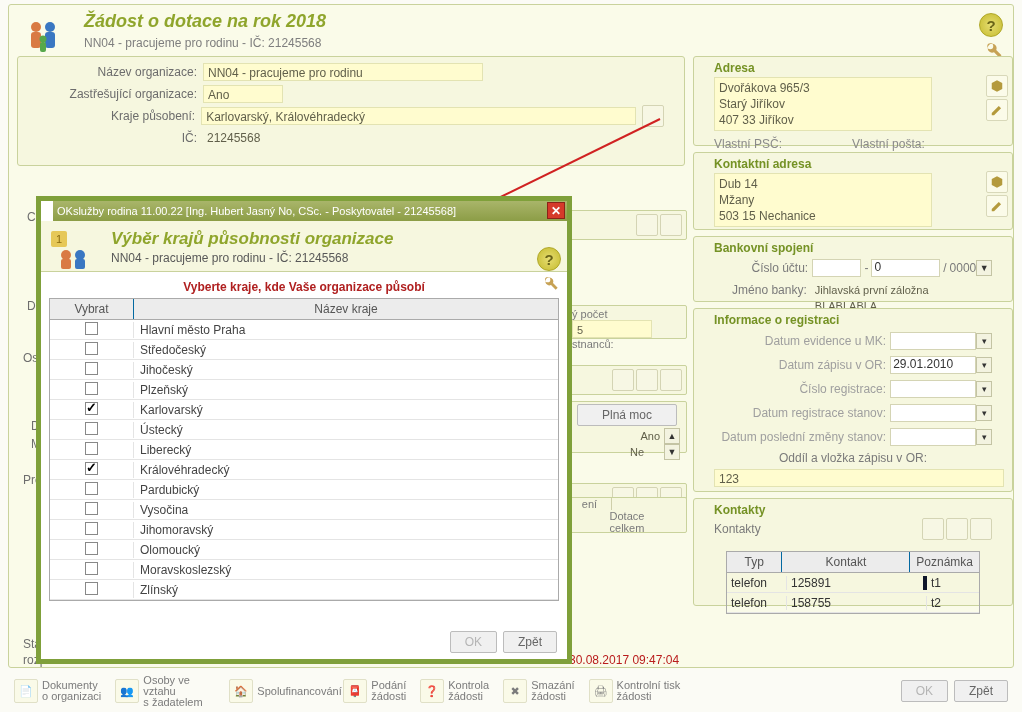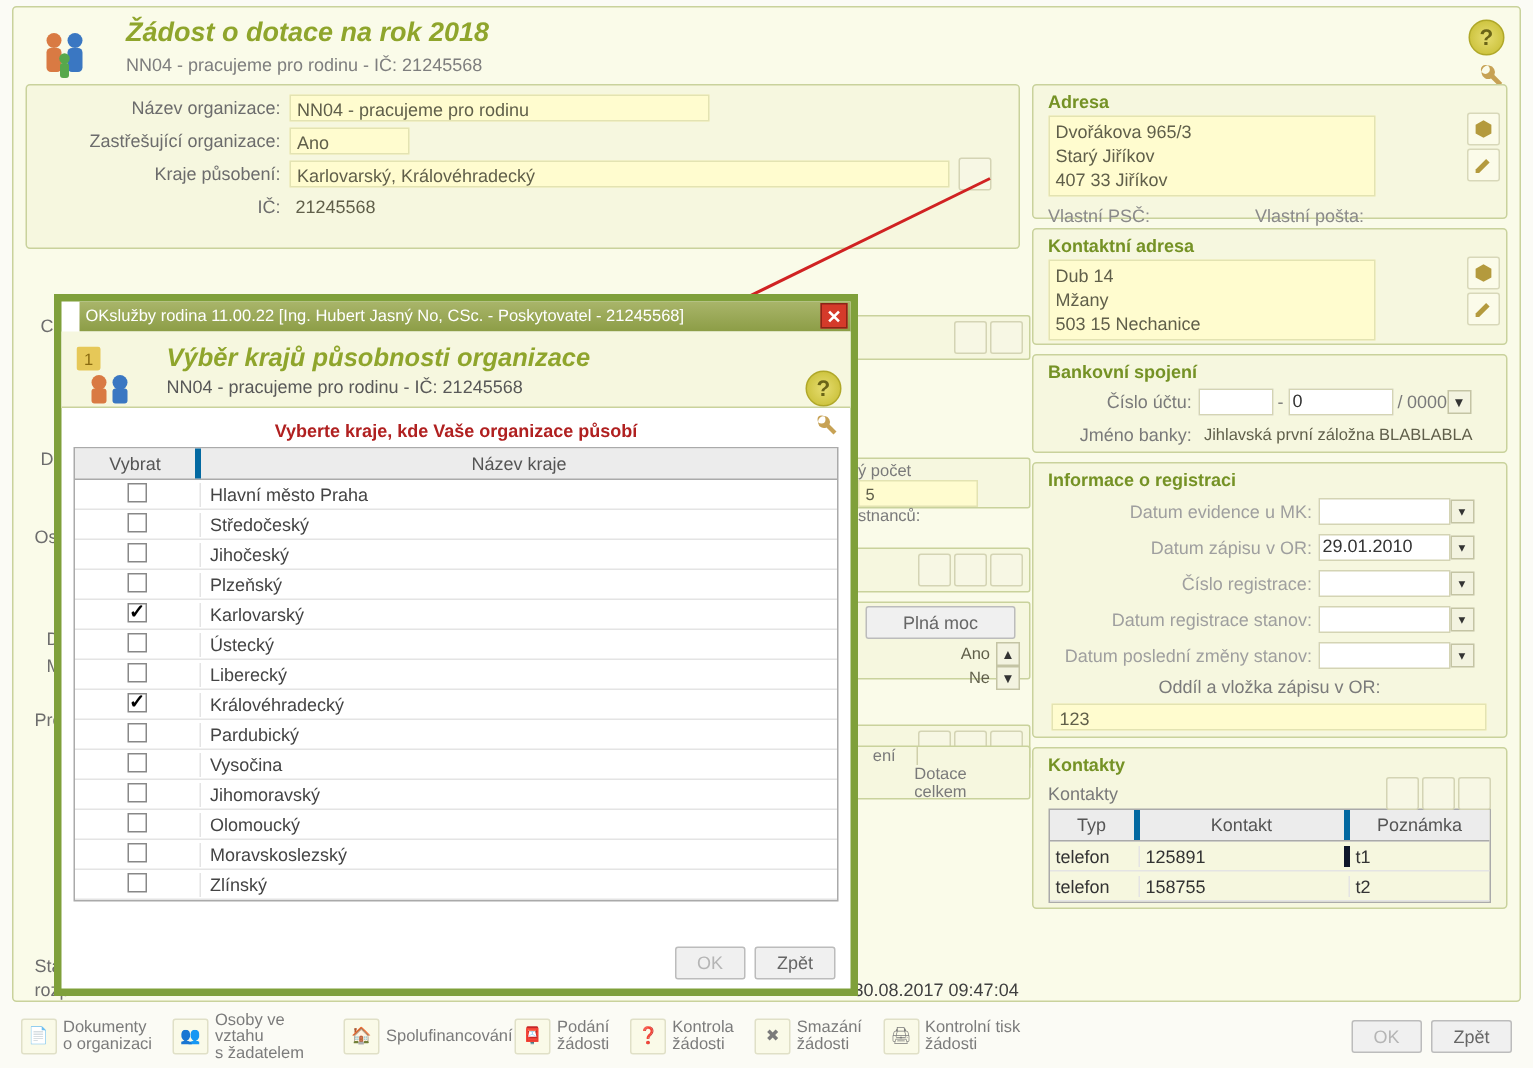--- a/index.html
+++ b/index.html
@@ -11,21 +11,21 @@
   .header-sub { color: #7E7E7E; margin-top: 4px; font-size: 12px; }
   .header-icon { position: absolute; left: 14px; top: 10px; width: 44px; height: 44px; }
   .header-pad { padding-left: 65px; }
   .help-badge { position: absolute; right: 10px; top: 8px; width: 24px; height: 24px; border-radius: 50%; background: radial-gradient(#e6dd71,#c5bb2e); border:1px solid #b0a829; display:flex; align-items:center; justify-content:center; color:#6a6418; font-weight:bold; font-size:15px;}
   .wrench-icon { position:absolute; right:10px; top:36px; color:#c7a255; }
 
   .content-row { display:flex; gap: 8px; padding: 2px 8px 0 8px; }
   .left-col { width: 668px; }
   .right-col { width: 320px; }
 
-  .fieldgroup { border: 1px solid #C9D29C; border-radius: 3px; background: #F6F7DF; padding: 4px 10px; margin-bottom: 6px; position:relative;}
+  .fieldgroup { border: 1px solid #C9D29C; border-radius: 3px; background: #F6F7DF; padding: 4px 20px; margin-bottom: 6px; position:relative;}
   .fg-title { color:#759225; font-weight:bold; font-size:12px; margin-bottom:2px;}
   .row { display:flex; align-items:center; height: 22px; }
   .label { width: 165px; text-align:right; color:#6C6C6C; padding-right:6px; font-size:12px;}
   .val { color:#605f4a; background:#FFFCCF; border:1px solid #E3E3B2; padding:1px 4px; height:18px; line-height:16px; display:inline-block; min-width:80px;}
   .val.wide { width: 280px; }
   .val.plain { background:transparent; border:none;}
 
   .addr-lines { color:#605f4a; background:#FFFCCF; border:1px solid #E3E3B2; padding:2px 4px; width:218px; margin-bottom: 4px;}
   .addr-line{ height:16px; line-height:16px;}
 
@@ -53,21 +53,21 @@
   .overlay-frame { position:absolute; left:36px; top:196px; width:536px; height:468px; border:5px solid #7FA03A; background:#fff; z-index:10;}
   .dlg-titlebar { height:20px; background:linear-gradient(#a9b56a,#8c9d46); color:#fff; font-size:11px; display:flex; align-items:center; padding:0 4px; position:relative;margin-left:12px;}
   .dlg-close { position:absolute; right:2px; top:1px; width:18px; height:17px; background:#d53a2a; color:#fff; font-weight:bold; font-size:12px; display:flex; align-items:center; justify-content:center; border:1px solid #8b2418;}
   .dlg-header { background:#F6F7DF; padding:8px 10px 6px 10px; position:relative; border-bottom:1px solid #C9D29C;}
   .dlg-title { color:#8FA52C; font-size:17px; font-weight:bold; font-style:italic;}
   .dlg-sub { color:#585858; font-size:12px; margin-top:2px;}
   .dlg-header-pad{padding-left:60px;}
   .dlg-instr { text-align:center; color:#b02020; font-weight:bold; margin:8px 0 4px 0; font-size:12px;}
   .grid { border:1px solid #aaa; margin: 0 8px; }
   .grid-head { display:flex; background:#ECECEC; border-bottom:1px solid #aaa;}
-  .grid-head .gh { padding:3px 6px; border-right:4px solid #0369a1; text-align:center; color:#555; font-size:12px;}
+  .grid-head .gh { padding:3px 6px; border-right:1px solid #0369a1; text-align:center; color:#555; font-size:12px;}
   .gh1 { width:84px;} .gh2 { flex:1;}
   .grid-row { display:flex; border-bottom:1px solid #e4e4e4; height:20px; align-items:center;}
   .grid-row .c1 { width:84px; text-align:center; border-right:1px solid #e4e4e4;}
   .grid-row .c2 { flex:1; padding-left:6px; color:#444;}
   .chk { width:13px; height:13px; border:1px solid #888; display:inline-block; background:#fff; position:relative;}
   .chk.checked::after { content:"✓"; position:absolute; left:0; top:-3px; font-size:13px; color:#000; font-weight:bold;}
   .dlg-footer { position:absolute; bottom:6px; right:10px; display:flex; gap:6px;}
 
   .bg-segment { position:absolute; background:#F6F7DF; border:1px solid #C9D29C; border-radius:2px;}
 
@@ -224,21 +224,21 @@
       <div class="fieldgroup" style="height:108px; position:relative;">
         <div class="fg-title">Kontakty</div>
         <div class="row" style="height:20px;">
           <span style="color:#7a7a7a;">Kontakty</span>
           <span style="margin-left:auto;display:flex;gap:2px;">
             <span class="placeholder-btn"></span>
             <span class="placeholder-btn"></span>
             <span class="placeholder-btn"></span>
           </span>
         </div>
-        <div class="grid" style="margin:0;">
+        <div class="grid" style="margin:12px;">
           <div class="grid-head">
             <div class="gh" style="width:60px;">Typ</div>
             <div class="gh" style="width:140px;">Kontakt</div>
             <div class="gh" style="flex:1;border-right:none;">Poznámka</div>
           </div>
           <div id="k-rows">
               <div class="grid-row">
                 <div style="width:60px;padding-left:4px;border-right:1px solid #e4e4e4;">telefon</div>
                 <div style="width:140px;padding-left:4px;border-right:4px solid #0f172a;">125891</div>
                 <div style="flex:1;padding-left:4px;">t1</div>
@@ -269,41 +269,41 @@
     <span class="placeholder-btn"></span>
     <span class="placeholder-btn"></span>
     <span class="placeholder-btn"></span>
   </div>
   <div class="bg-segment" style="left:558px; top:396px; width:120px; height:52px; padding:2px;">
     <div class="btn" style="width:100px;text-align:center;margin:0 auto 2px;">Plná moc</div>
     <div style="display:flex;justify-content:flex-end;align-items:center;gap:4px;padding-right:4px;">
         <span style="color:#605f4a;font-size:11px;">Ano</span>
         <span class="dd-btn">▲</span>
       </div>
-    <div style="display:flex;justify-content:flex-end;align-items:center;gap:4px;padding-right:4px;">
+    <div style="display:flex;justify-content:flex-end;align-items:center;gap:20px;padding-right:4px;">
         <span style="color:#605f4a;font-size:11px;">Ne</span>
         <span class="dd-btn">▼</span>
       </div>
   </div>
   <div class="behind" style="left:22px; top:414px;">D</div>
   <div class="behind" style="left:22px; top:432px;">M</div>
   <div class="behind" style="left:14px; top:468px;">Proj</div>
   <div class="bg-segment" style="left:558px; top:478px; width:120px; height:30px; display:flex; align-items:center; justify-content:flex-end; gap:2px; padding-right:4px;">
     <span class="placeholder-btn"></span>
     <span class="placeholder-btn"></span>
     <span class="placeholder-btn"></span>
   </div>
   <div class="bg-segment" style="left:558px; top:492px; width:120px; height:36px; display:flex;flex-direction:column;">
     <div style="width:44px;border-right:1px solid #cfcfaa;display:flex;align-items:center;justify-content:center;font-size:11px;color:#7a7a7a;">ení</div>
     <div style="flex:1;display:flex;align-items:center;justify-content:center;font-size:11px;color:#7a7a7a;white-space:pre-line;text-align:center;">Dotace
 celkem</div>
   </div>
   <div class="behind" style="left:14px; top:632px;">Stav</div>
   <div class="behind" style="left:14px; top:648px;">rozp</div>
-  <div class="behind" style="left:560px; top:648px; color:#404040;">30.08.2017 09:47:04</div>
+  <div class="behind" style="left:560px; top:648px; color:#b91c1c;">30.08.2017 09:47:04</div>
 
 </div>
 
 <svg class="red-arrow" viewBox="0 0 300 100">
   <defs>
       <marker id="ah" markerWidth="10" markerHeight="10" refX="2" refY="5" orient="auto">
         <path d="M0,0 L10,5 L0,10 z" fill="#d02222"></path>
       </marker>
     </defs>
   <line x1="290" y1="4" x2="110" y2="92" stroke="#d02222" stroke-width="2" marker-end="url(#ah)"></line>

